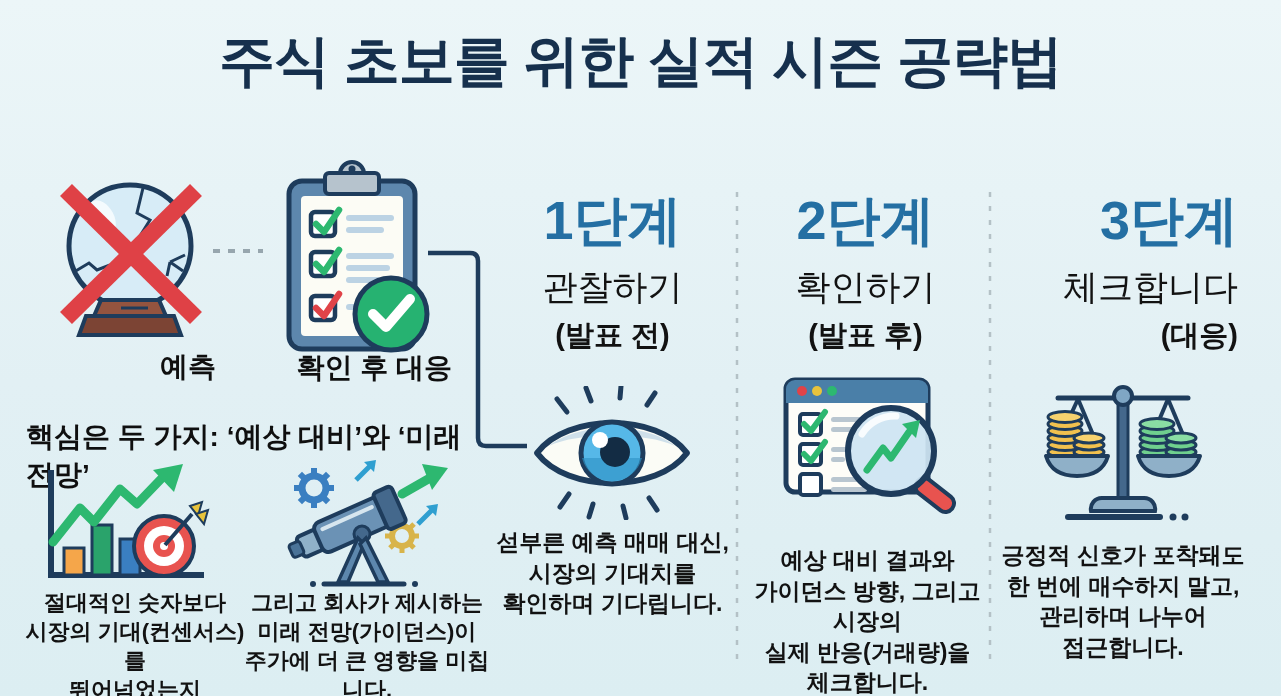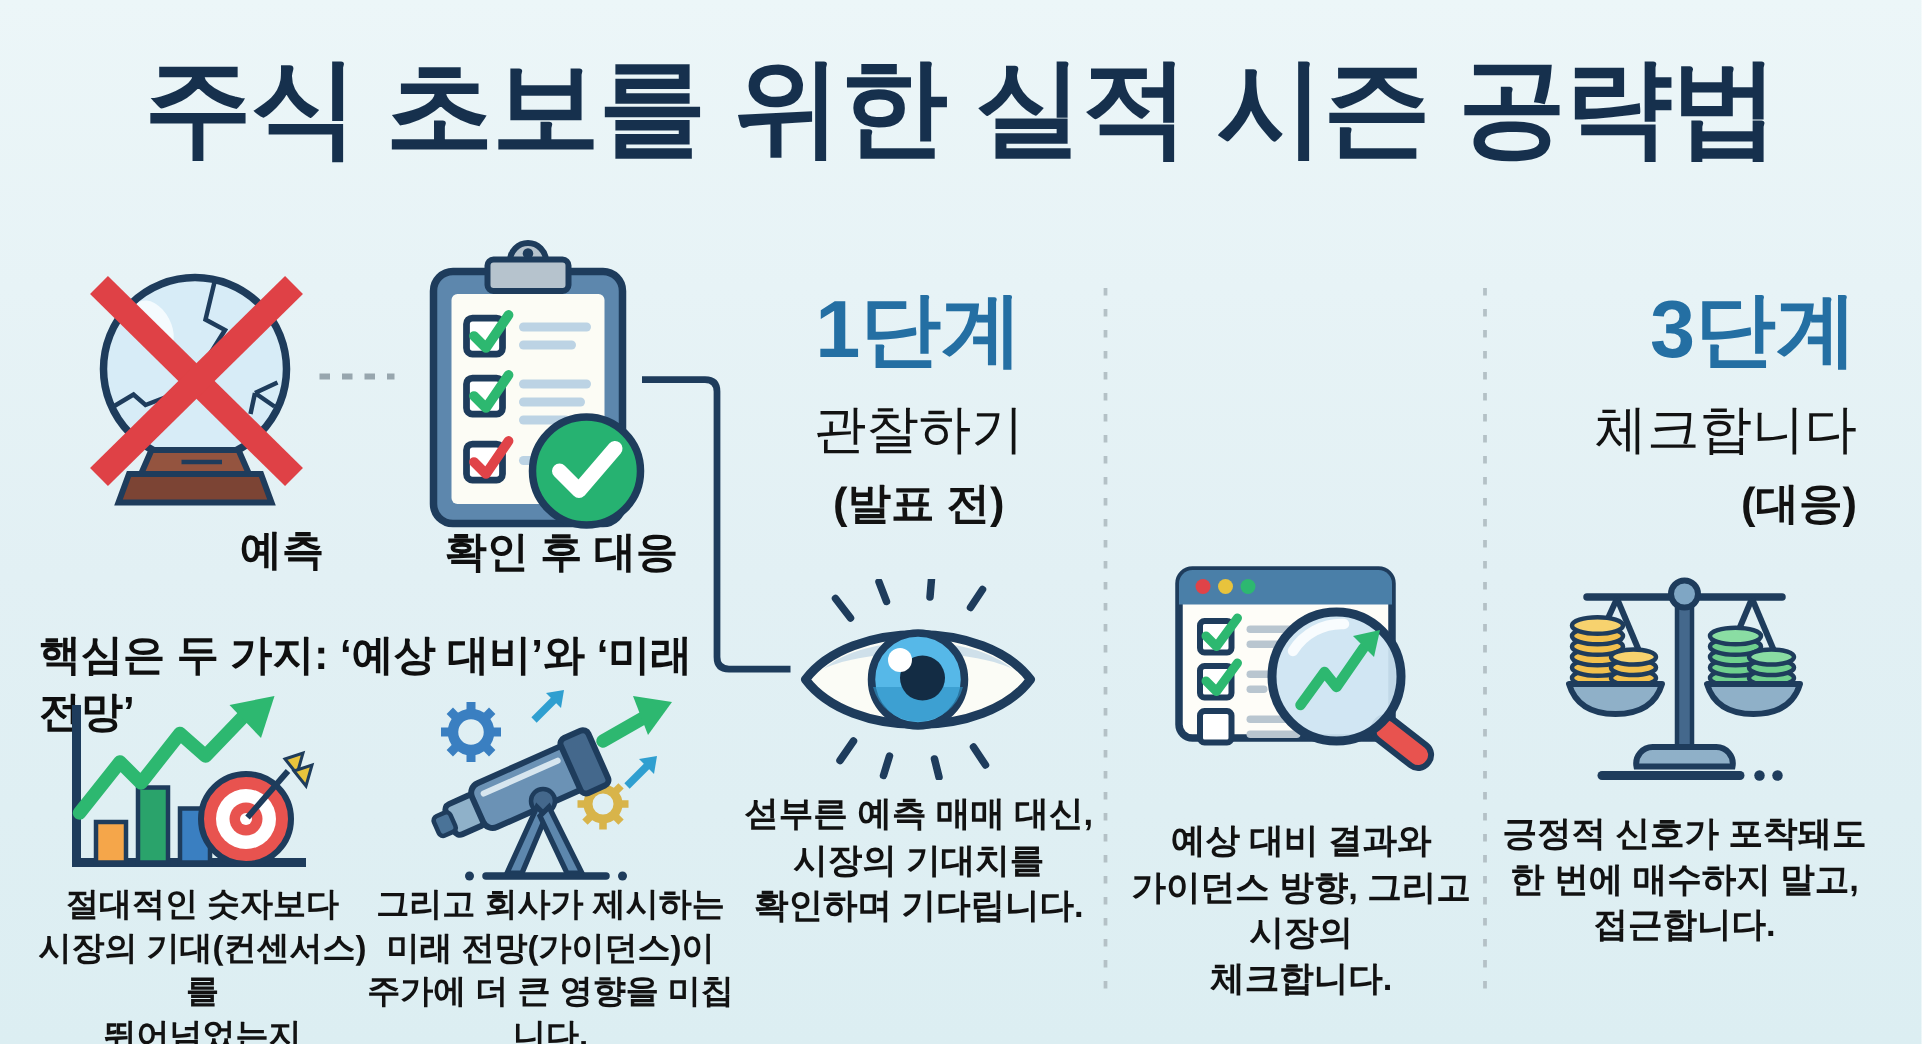--- a/index.html
+++ b/index.html
@@ -8,21 +8,21 @@
     width:1281px;height:696px;
     background:linear-gradient(180deg,#ecf6f8 0%,#e2f0f4 55%,#dceef2 100%);
     font-family:"Liberation Sans","DejaVu Sans",sans-serif;
     overflow:hidden;
     color:#121212;
   }
   .abs{position:absolute;}
   .title{
     left:0;top:24px;width:1281px;
     text-align:center;
-    font-size:72px;font-weight:800;letter-spacing:-1px;
+    font-size:56px;font-weight:800;letter-spacing:-1px;
     color:#16304d;
   }
   .icon-label{
     text-align:right;font-size:28px;font-weight:800;color:#0f0f0f;
   }
   .key-point{
     left:26px;top:418px;width:470px;
     font-size:28px;font-weight:800;color:#0f0f0f;
   }
   .principle-text{
@@ -202,20 +202,25 @@
       <circle cx="90" cy="66" r="15" fill="#132c44"></circle>
       <circle cx="75" cy="54" r="8" fill="#ffffff"></circle>
     </svg>
   </div>
   <div class="abs step-text" style="left:490px;top:527px;width:245px;">
     <div>섣부른 예측 매매 대신,</div>
     <div>시장의 기대치를</div>
     <div>확인하며 기다립니다.</div>
   </div>
 
+  <div class="abs step-header" style="left:748px;top:192px;width:235px;">
+    <div class="step-number">2단계</div>
+    <div class="step-name">확인하기</div>
+    <div class="step-timing">(발표 후)</div>
+  </div>
   <div class="abs" style="left:778px;top:372px;">
     <svg width="188" height="152" viewBox="0 0 188 152">
       <rect x="8" y="8" width="142" height="112" rx="9" fill="#fefdf8" stroke="#1e3c5c" stroke-width="5"></rect>
       <path d="M8 17 a9 9 0 0 1 9 -9 h124 a9 9 0 0 1 9 9 v14 h-142 z" fill="#4a7fa8"></path>
       <circle cx="24" cy="19" r="5" fill="#e04348"></circle>
       <circle cx="39" cy="19" r="5" fill="#e8c33c"></circle>
       <circle cx="54" cy="19" r="5" fill="#2db870"></circle>
       <g>
         <rect x="22" y="42" width="21" height="21" rx="3" fill="#ffffff" stroke="#1e3c5c" stroke-width="4"></rect>
         <polyline points="26,52 33,59 47,40" fill="none" stroke="#2db870" stroke-width="6" stroke-linecap="round" stroke-linejoin="round"></polyline>
@@ -239,20 +244,21 @@
       <circle cx="113" cy="79" r="43" fill="#cde4f2" fill-opacity="0.93" stroke="#1e3c5c" stroke-width="6"></circle>
       <path d="M84 62 a38 38 0 0 1 34 -18" fill="none" stroke="#ffffff" stroke-width="7" stroke-linecap="round" opacity="0.85"></path>
       <polyline points="89,98 105,76 113,86 131,60" fill="none" stroke="#2db870" stroke-width="7" stroke-linecap="round" stroke-linejoin="round"></polyline>
       <polygon points="124,52 142,48 138,66" fill="#2db870"></polygon>
     </svg>
   </div>
   <div class="abs step-text" style="left:745px;top:545px;width:245px;">
     <div>예상 대비 결과와</div>
     <div>가이던스 방향, 그리고</div>
     <div>시장의</div>
+    <div>실제 반응(거래량)을</div>
     <div>체크합니다.</div>
   </div>
 
   <div class="abs step-header" style="left:1003px;top:192px;width:235px;text-align:right;">
     <div class="step-number">3단계</div>
     <div class="step-name">체크합니다</div>
     <div class="step-timing">(대응)</div>
   </div>
   <div class="abs" style="left:1032px;top:376px;">
     <svg width="182" height="150" viewBox="0 0 182 150">
@@ -290,16 +296,17 @@
       <path d="M106 80 h62 q-6 20 -31 20 q-25 0 -31 -20 z" fill="#8fb0c8" stroke="#1e3c5c" stroke-width="4" stroke-linejoin="round"></path>
       <path d="M70 122 h42 a11 11 0 0 1 11 13 h-64 a11 11 0 0 1 11 -13 z" fill="#8fb0c8" stroke="#1e3c5c" stroke-width="4"></path>
       <line x1="36" y1="141" x2="128" y2="141" stroke="#1e3c5c" stroke-width="6" stroke-linecap="round"></line>
       <circle cx="141" cy="141" r="3.5" fill="#1e3c5c"></circle>
       <circle cx="153" cy="141" r="3.5" fill="#1e3c5c"></circle>
     </svg>
   </div>
   <div class="abs step-text" style="left:998px;top:540px;width:250px;">
     <div>긍정적 신호가 포착돼도</div>
     <div>한 번에 매수하지 말고,</div>
+    <div>관리하며 나누어</div>
     <div>접근합니다.</div>
   </div>
 
 </div>
 
 </body></html>

